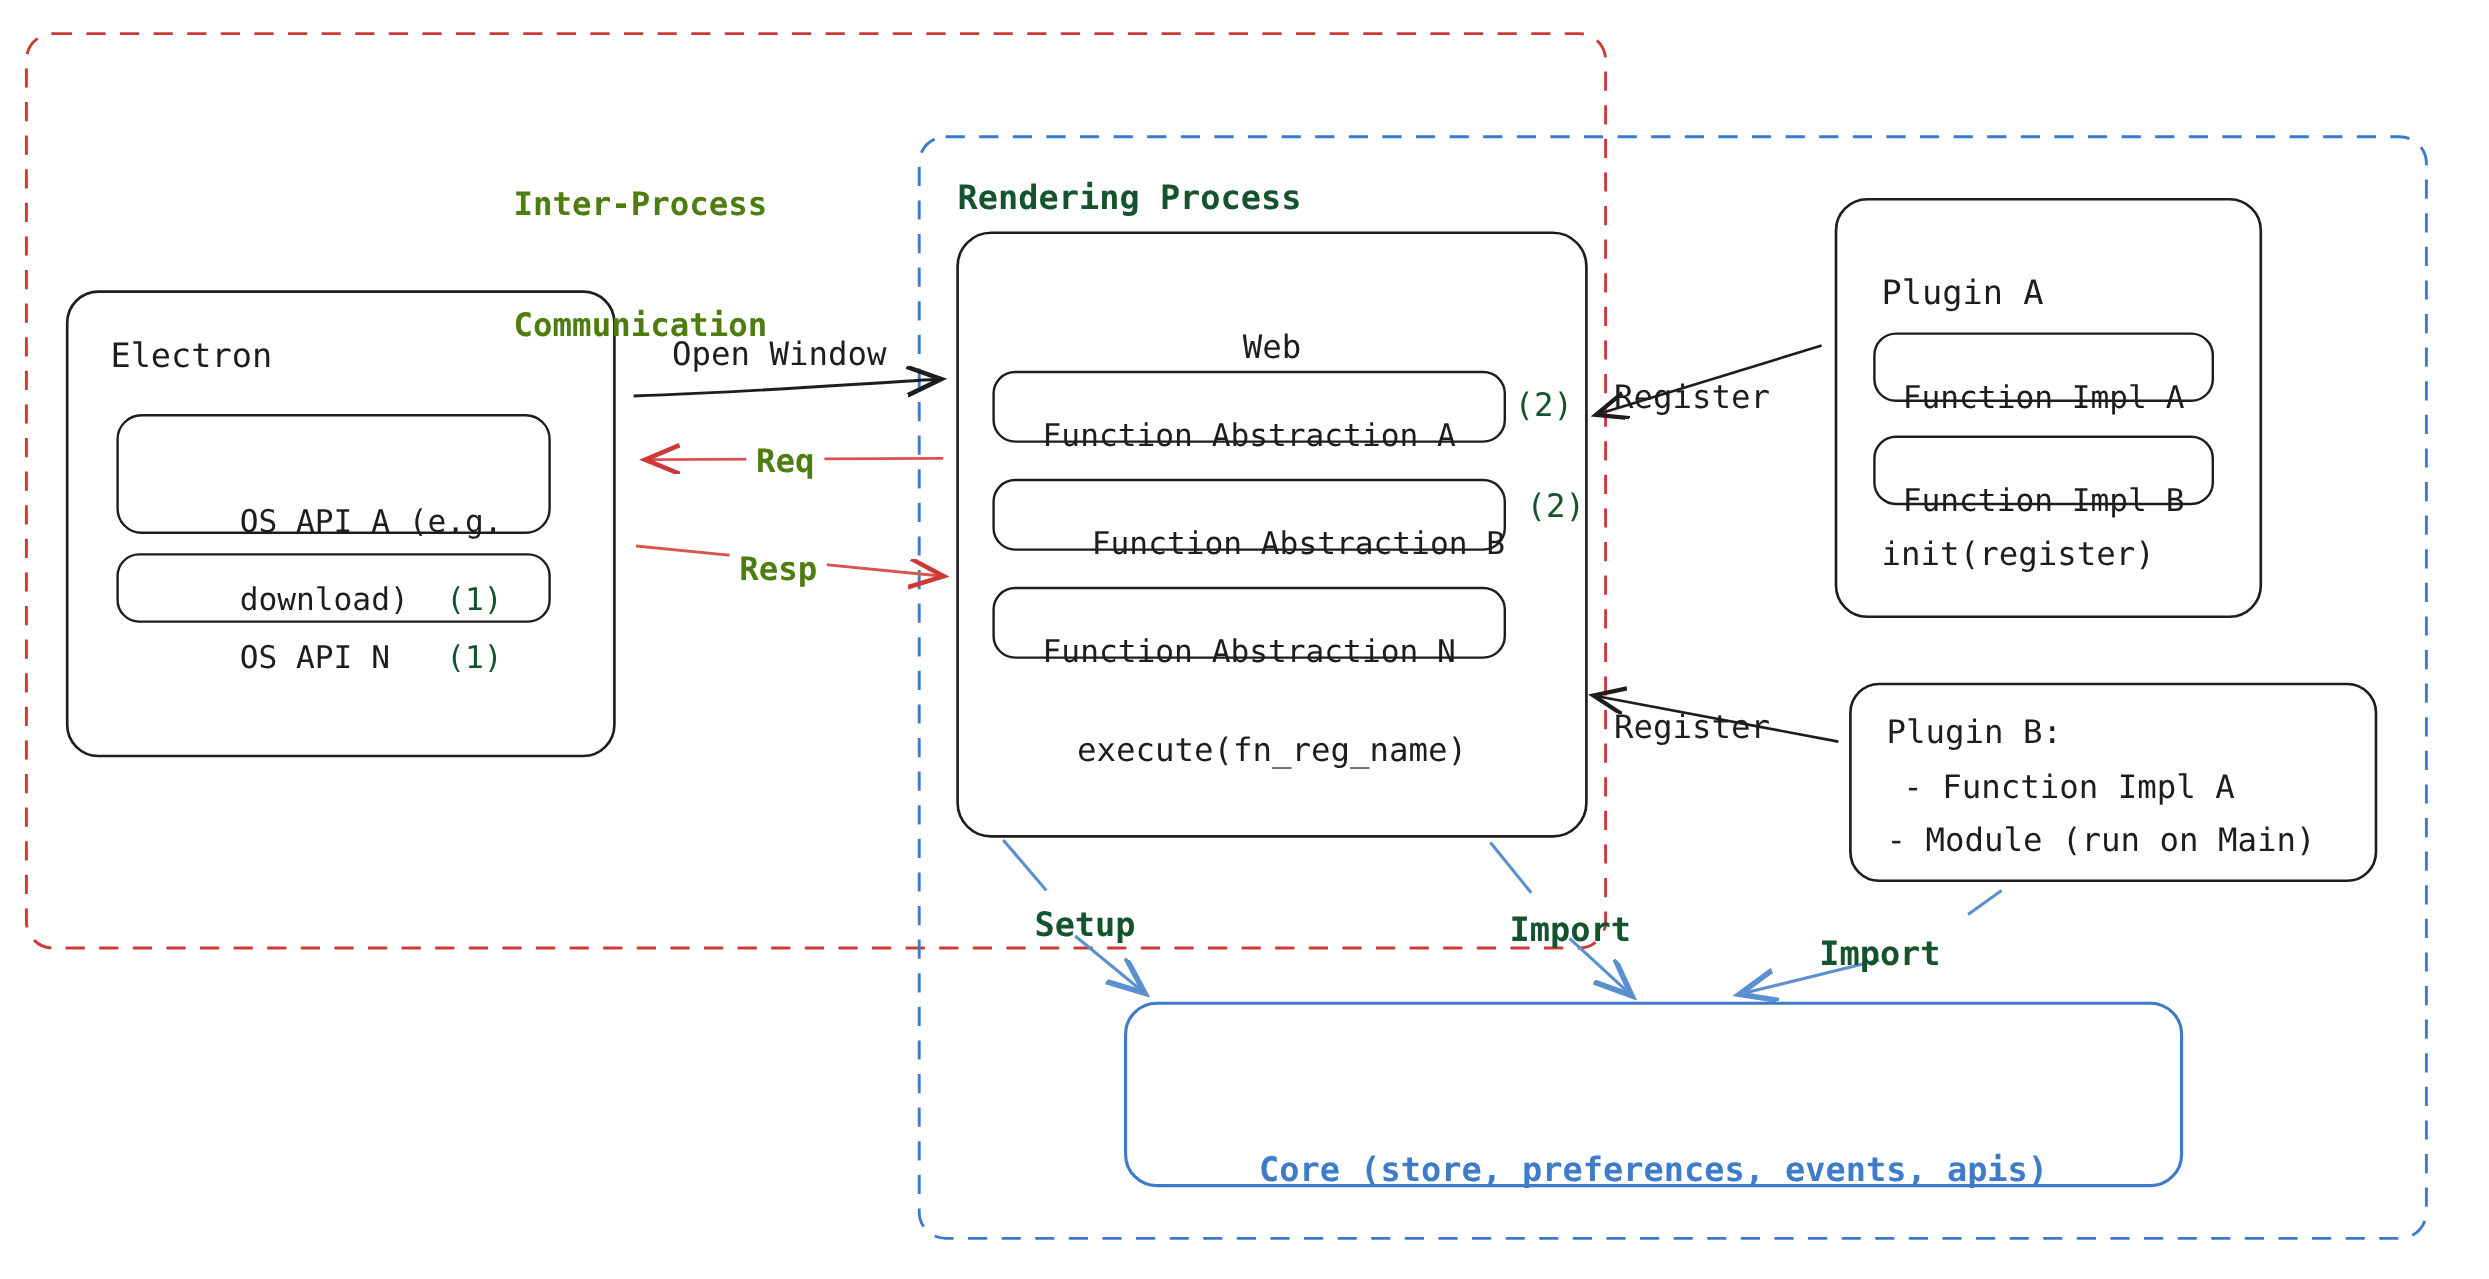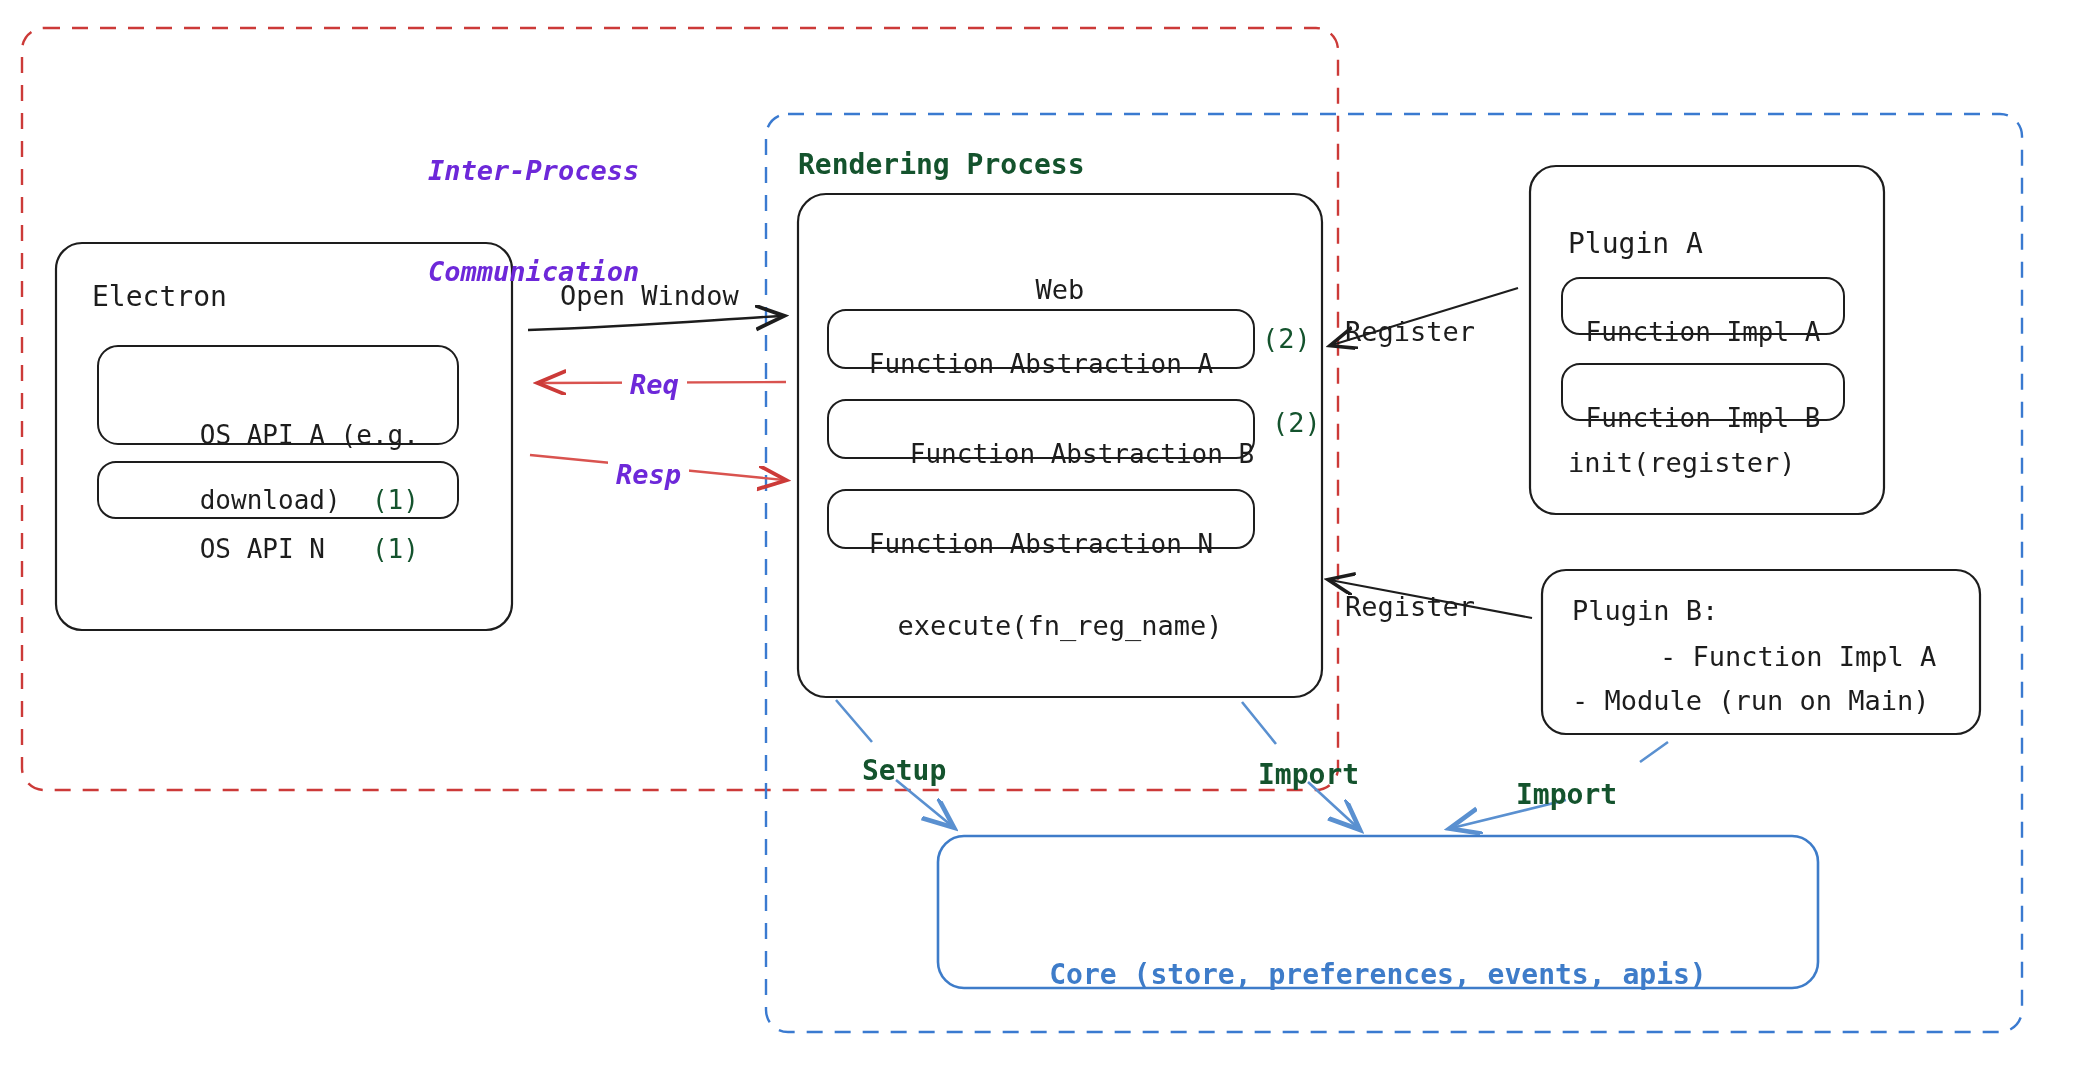--- a/index.html
+++ b/index.html
@@ -25,21 +25,21 @@
     pointer-events: none;
   }
   .lbl {
     position: absolute;
     white-space: pre;
     line-height: 1.25;
   }
   .mono { font-family: "DejaVu Sans Mono", "Liberation Mono", monospace; }
   .black { color: #1d1d1d; }
   .blue  { color: #14532d; }
-  .red   { color: #6d28d9; font-style: italic; }
+  .red   { color: #4d7c0f; }
   .ctr   { text-align: center; margin-top: 24px; }
 </style>
 </head>
 <body>
 
 <div id="canvas">
 
   <svg class="layer" viewBox="0 0 2074 1066">
     <defs>
       <marker id="ah-black" markerWidth="14" markerHeight="14" refX="11" refY="5" orient="auto">
@@ -133,21 +133,21 @@
 
   <div class="lbl mono black" style="left:1568px; top:226px; font-size:28px;">Plugin A</div>
 
   <div class="lbl mono black ctr" style="left:1562px; top:292px; width:282px; font-size:26px;">Function Impl A</div>
 
   <div class="lbl mono black ctr" style="left:1562px; top:378px; width:282px; font-size:26px;">Function Impl B</div>
 
   <div class="lbl mono black" style="left:1568px; top:446px; font-size:27px;">init(register)</div>
 
   <div class="lbl mono black" style="left:1572px; top:594px; font-size:27px;">Plugin B:</div>
-  <div class="lbl mono black" style="left:1660px; top:640px; font-size:27px;">- Function Impl A</div>
+  <div class="lbl mono black" style="left:1586px; top:640px; font-size:27px;">- Function Impl A</div>
   <div class="lbl mono black" style="left:1572px; top:684px; font-size:27px;">- Module (run on Main)</div>
 
   <div class="lbl mono blue" style="left:862px; top:753px; font-size:28px; font-weight:700;text-align:right;">Setup</div>
 
   <div class="lbl mono blue" style="left:1258px; top:757px; font-size:28px; font-weight:700;">Import</div>
 
   <div class="lbl mono blue" style="left:1516px; top:777px; font-size:28px; font-weight:700;">Import</div>
 
   <div class="lbl mono ctr" style="left:938px; top:858px; width:880px; font-size:28px; font-weight:700; color:#3e7cc9; line-height:1.33;">
     <div>Core (store, preferences, events, apis)</div>

